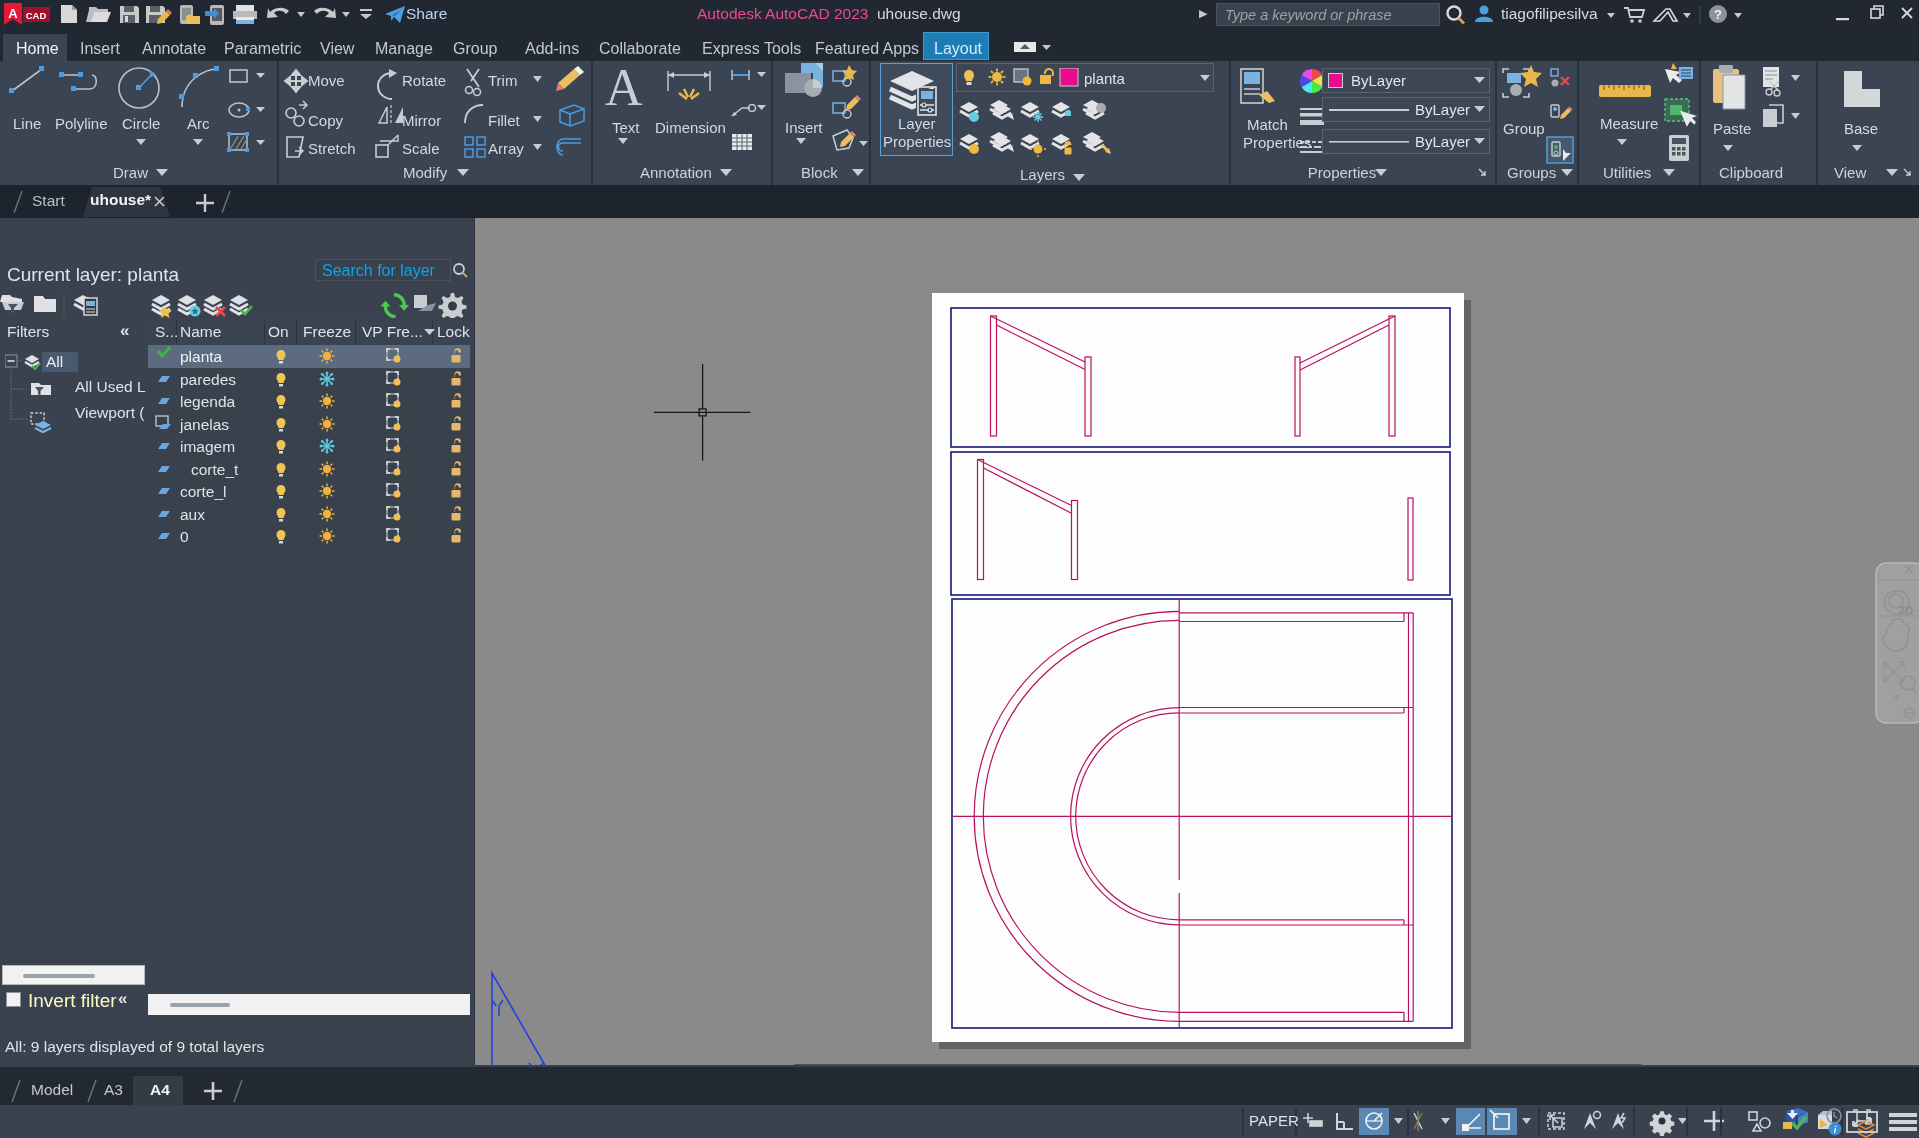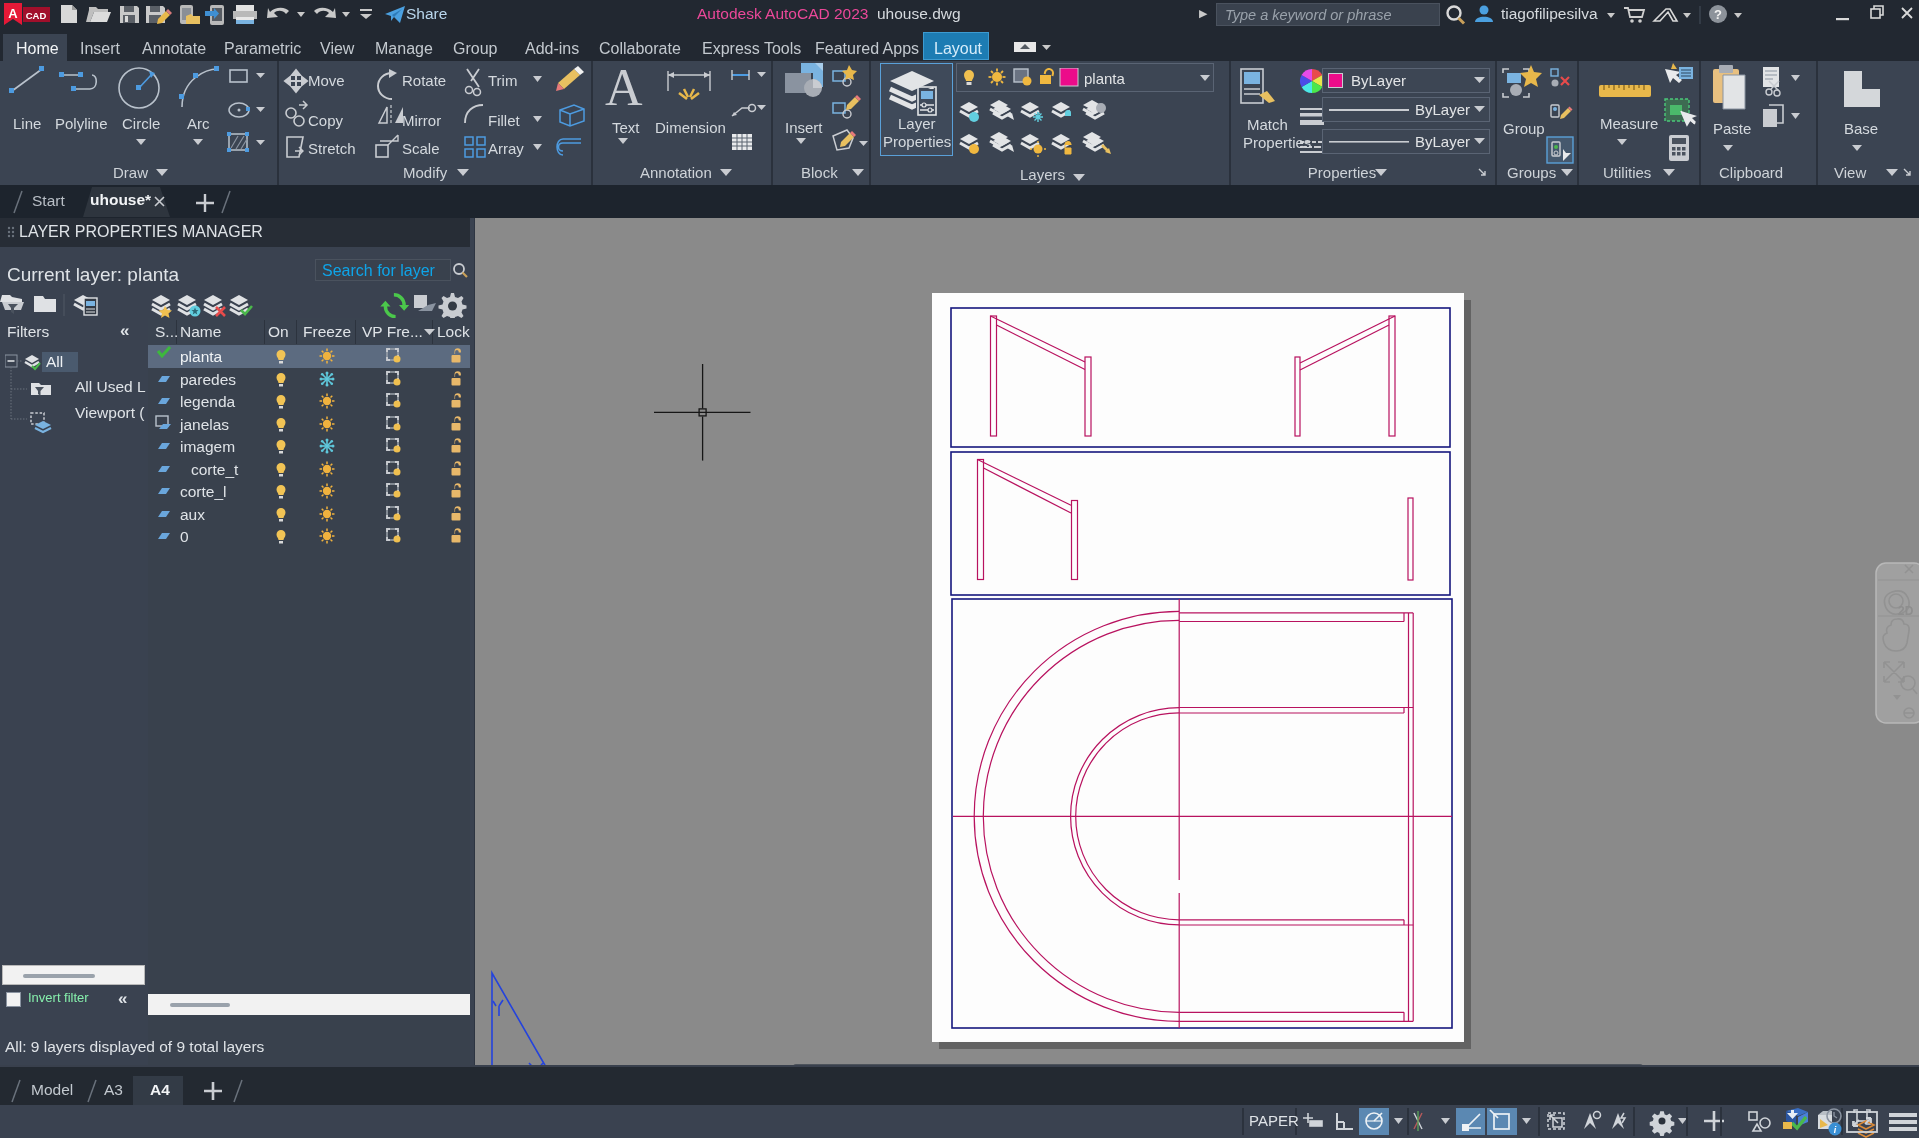--- a/index.html
+++ b/index.html
@@ -671,33 +671,20 @@
         <line x1="9" y1="13" x2="14" y2="13" stroke="#3a4048" stroke-width="1.5"></line>
     <path d="M27 6 l9 0 -4.5 6 z" fill="#4a5058"></path>
   </svg>
   <span class="abs" style="left:117px;top:6px;font-size:16.5px;font-style:italic;color:#6f747a;letter-spacing:0.6px">Type a command</span>
   <svg class="abs" style="left:818px;top:12px" width="16" height="12">
         <path d="M0 9 l12 0 -6 -8 z" fill="#4a5058"></path>
       </svg>
 </div>
 </div>
 <div id="palette">
-  <div class="abs" style="left:0;top:0;width:470px;height:29px;background:#272d36">
-    <svg class="abs" style="left:7px;top:8px" width="8" height="14">
-        <g fill="#6a727c">
-          <circle cx="2" cy="2" r="1.2"></circle>
-          <circle cx="6" cy="2" r="1.2"></circle>
-          <circle cx="2" cy="6" r="1.2"></circle>
-          <circle cx="6" cy="6" r="1.2"></circle>
-          <circle cx="2" cy="10" r="1.2"></circle>
-          <circle cx="6" cy="10" r="1.2"></circle>
-        </g>
-      </svg>
-    <span class="abs" style="left:19px;top:5px;font-size:16px;color:#dfe3e7">LAYER PROPERTIES MANAGER</span>
-  </div>
   <span class="abs" style="left:7px;top:46px;font-size:19px;color:#dfe3e7">Current layer: planta</span>
   <div class="abs" style="left:315px;top:41px;width:136px;height:22px;background:#39414d;border:1px solid #4a525e">
     <span class="abs" style="left:6px;top:2px;font-size:16px;color:#0ea5e9">Search for layer</span>
   </div>
   <svg class="abs" style="left:452px;top:44px" width="18" height="18">
       <circle cx="7" cy="7" r="5" fill="none" stroke="#c9ccd1" stroke-width="1.8"></circle>
       <line x1="10.5" y1="10.5" x2="15" y2="15" stroke="#c9a05a" stroke-width="2.2"></line>
     </svg>
 
   <svg class="abs" style="left:0;top:74px" width="470" height="28">
@@ -916,21 +903,21 @@
   <span class="abs" style="left:180px;top:288px;font-size:15.5px;color:#dfe3e7">aux</span>
   <span class="abs" style="left:180px;top:310px;font-size:15.5px;color:#dfe3e7">0</span>
 
   <div class="abs" style="left:2px;top:747px;width:143px;height:20px;background:#f2f2f2;border:1px solid #b9b9b9">
     <div style="position:absolute;left:20px;top:8px;width:72px;height:4px;background:#9aa2ab;border-radius:2px"></div>
   </div>
   <div class="abs" style="left:148px;top:776px;width:322px;height:21px;background:#f2f2f2">
     <div style="position:absolute;left:22px;top:9px;width:60px;height:4px;background:#9aa2ab;border-radius:2px"></div>
   </div>
   <div class="abs" style="left:6px;top:774px;width:15px;height:15px;background:#f2f2f2;border:1px solid #8a93a0"></div>
-  <span class="abs" style="left:28px;top:772px;font-size:13px;color:#86efac">Invert filter</span>
+  <span class="abs" style="left:28px;top:772px;font-size:19px;color:#fef9c3">Invert filter</span>
   <span class="abs" style="left:118px;top:771px;font-size:17px;font-weight:bold;color:#dfe3e7">«</span>
   <span class="abs" style="left:5px;top:820px;font-size:15.5px;color:#dfe3e7">All: 9 layers displayed of 9 total layers</span>
 </div>
 
 <div id="layoutbar">
   <div class="abs" style="left:133px;top:9px;width:50px;height:29px;background:#333b46"></div>
   <svg class="abs" style="left:0;top:9px" width="260" height="30">
     <path d="M12 26 L20 4" stroke="#6a727c" stroke-width="1.5"></path>
     <path d="M88 26 L96 4" stroke="#6a727c" stroke-width="1.5"></path>
     <path d="M234 26 L242 4" stroke="#6a727c" stroke-width="1.5"></path>

